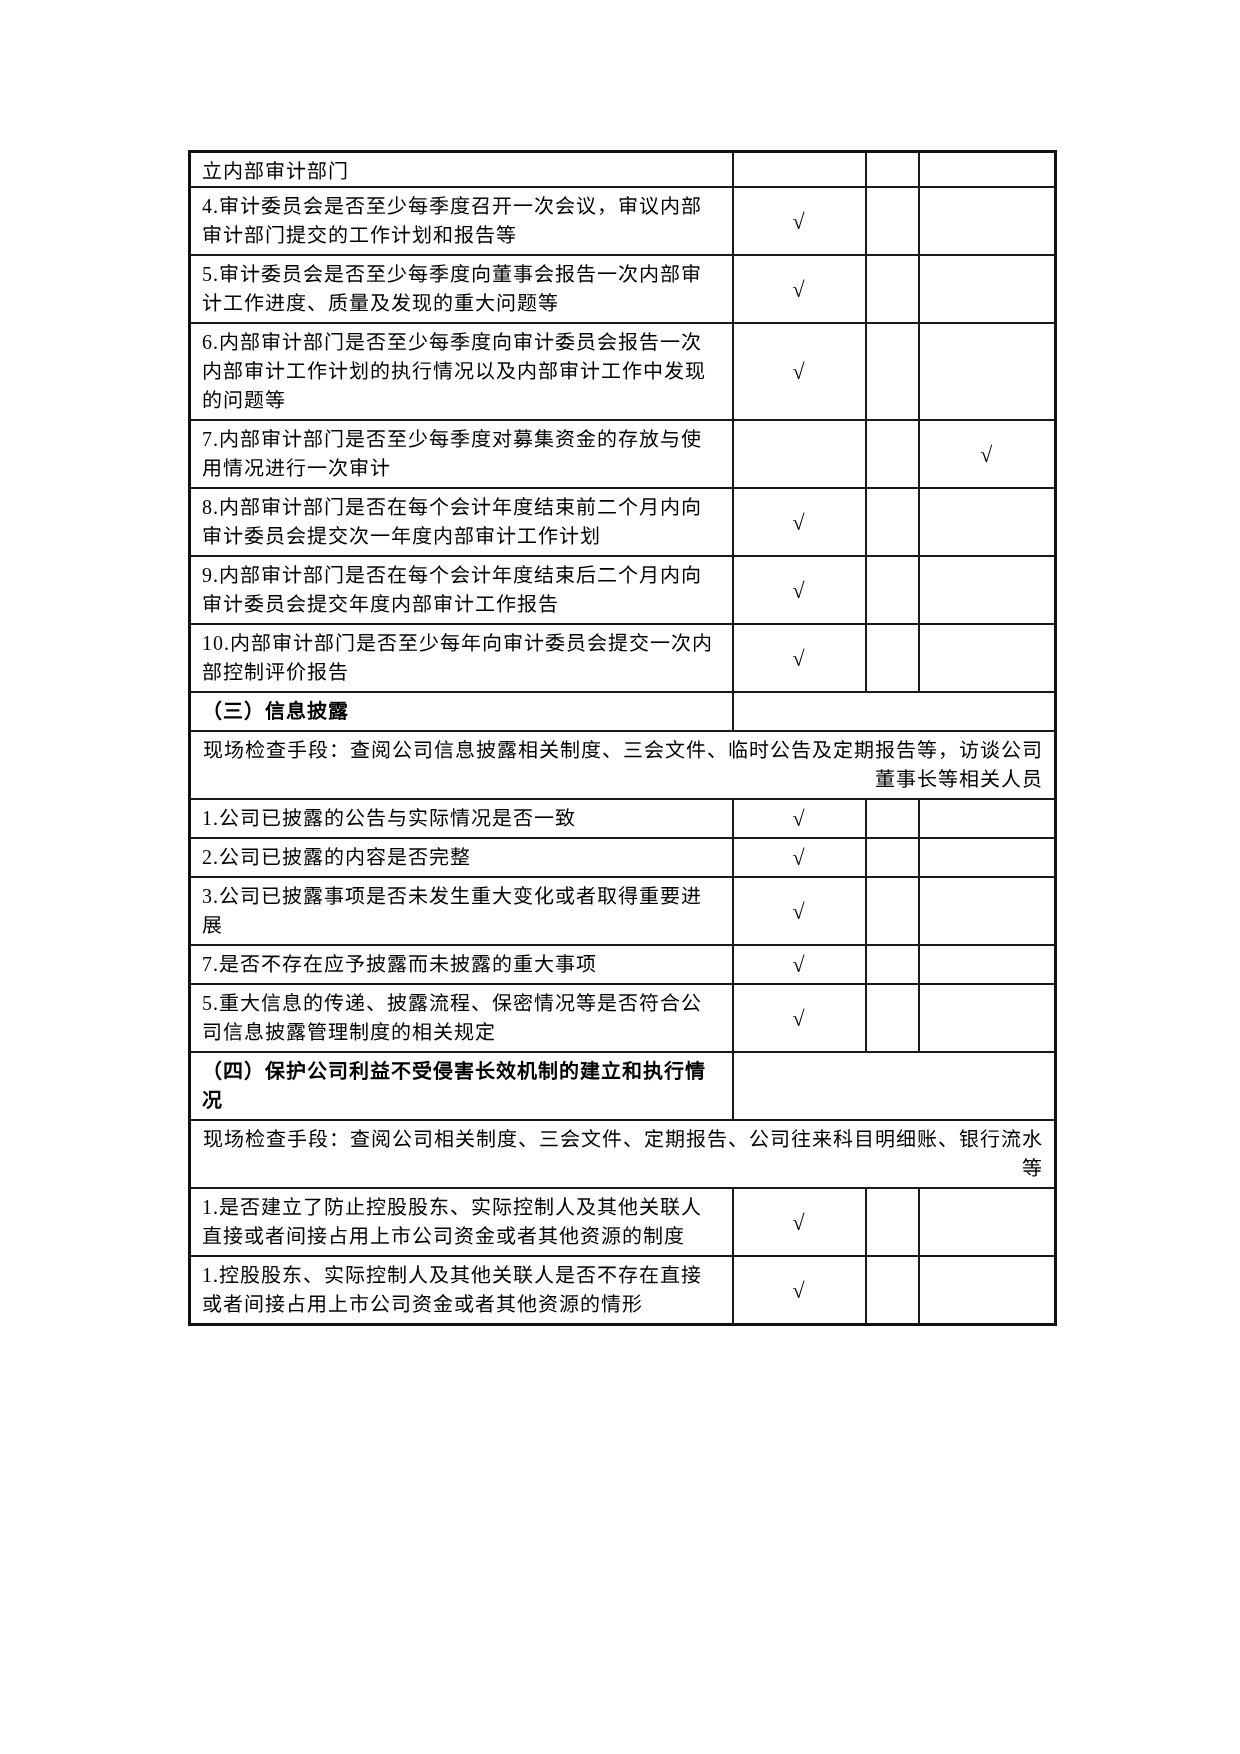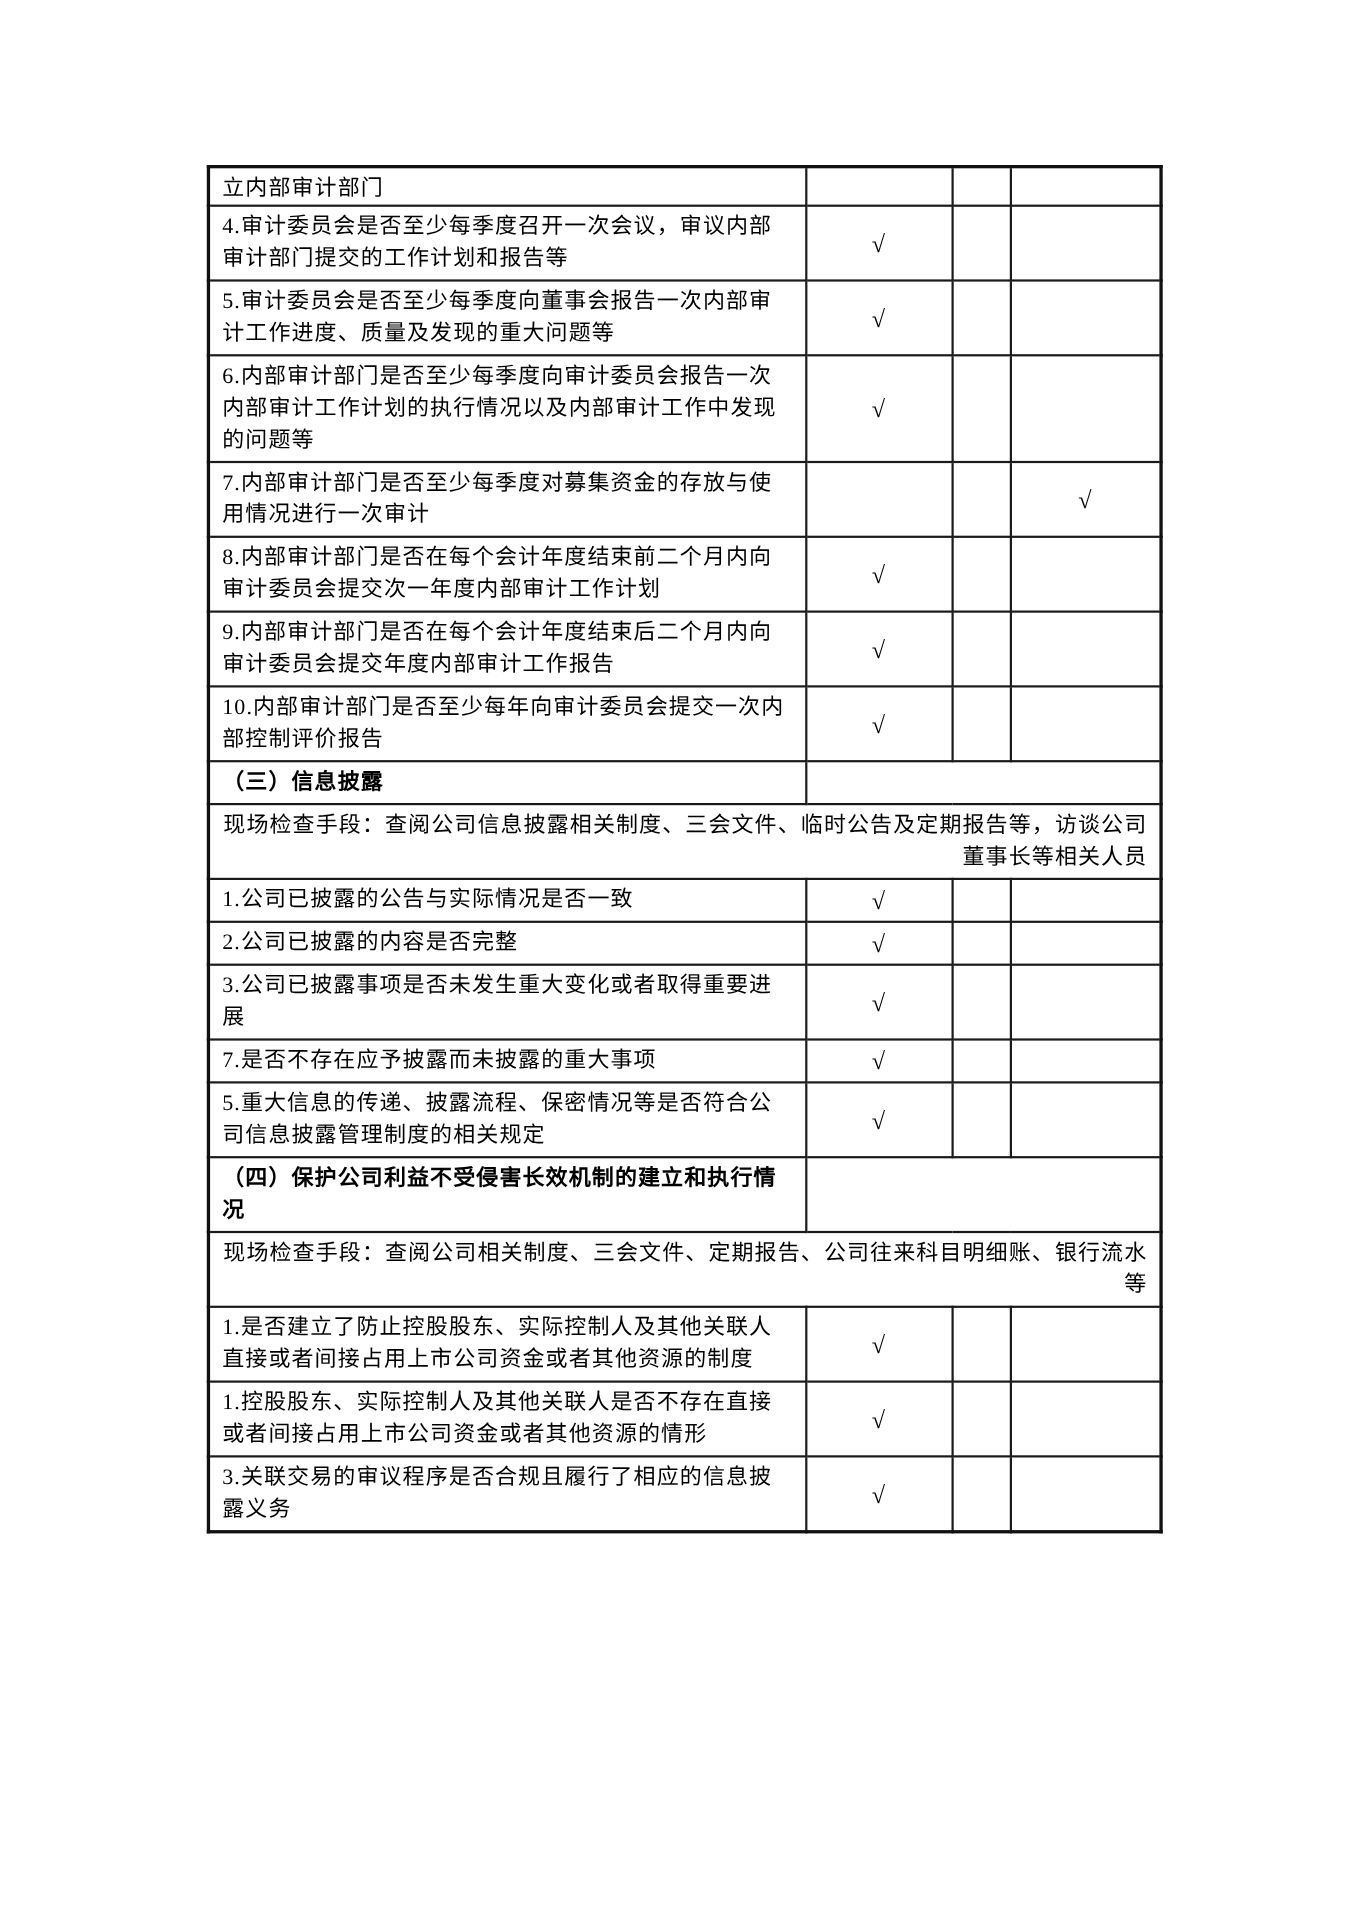--- a/index.html
+++ b/index.html
@@ -166,21 +166,15 @@
           <td class="chk">√</td>
           <td class="chk"></td>
           <td class="chk"></td>
         </tr>
         <tr>
           <td class="q">1.控股股东、实际控制人及其他关联人是否不存在直接或者间接占用上市公司资金或者其他资源的情形</td>
           <td class="chk">√</td>
           <td class="chk"></td>
           <td class="chk"></td>
         </tr>
-        <tr>
-          <td class="q">3.关联交易的审议程序是否合规且履行了相应的信息披露义务</td>
-          <td class="chk">√</td>
-          <td class="chk"></td>
-          <td class="chk"></td>
-        </tr>
       </tbody>
   </table>
 </div>
 
 </body></html>

